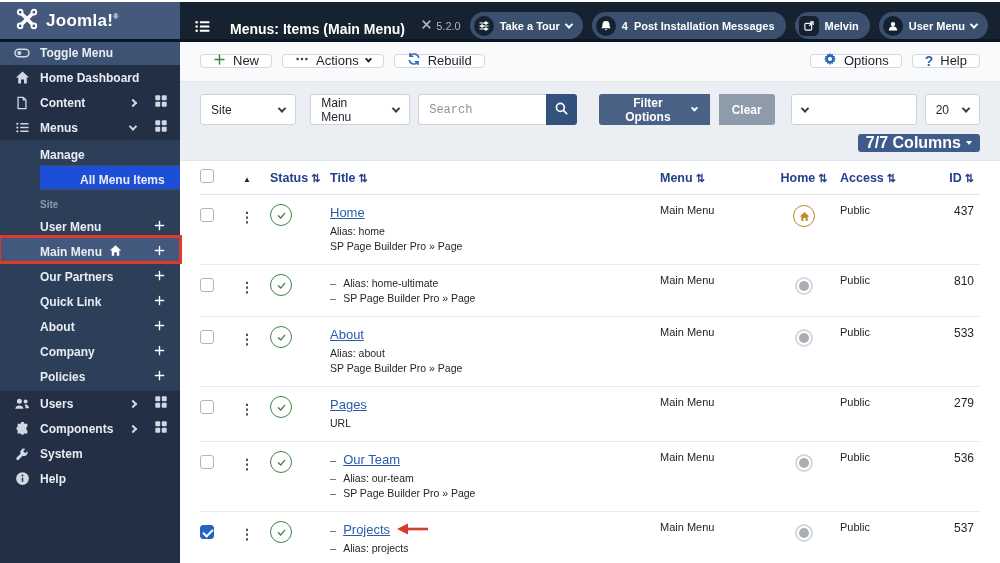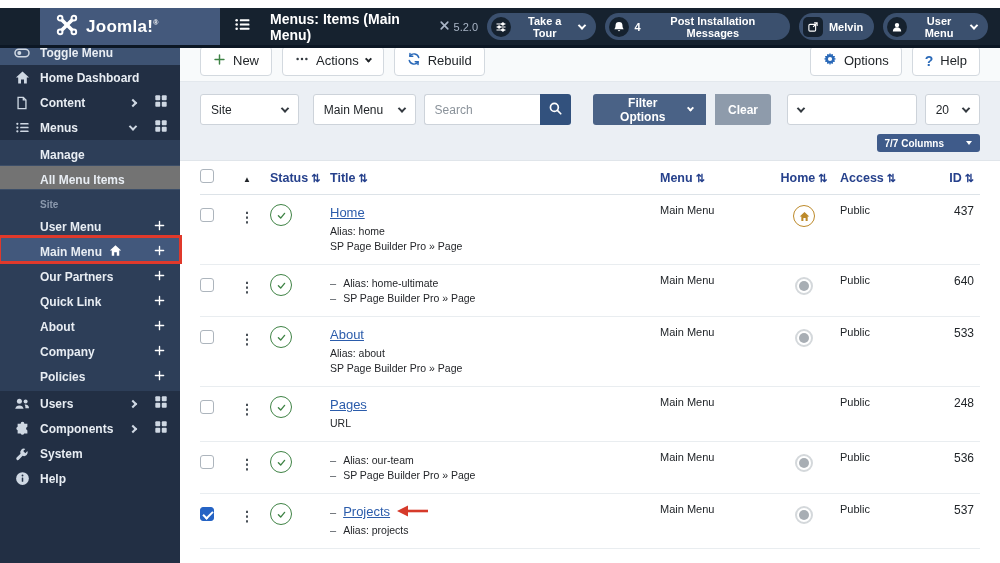--- a/index.html
+++ b/index.html
@@ -7,22 +7,22 @@
     --side-sel:#42587c; --toggle:#3e5373; --anno:#e0392b; --blue:#2a69b8;
     --link:#2b5cab; --hdr:#26418c; --pri:#4a6286; --searchbtn:#32517d;
     --clear:#8e9bab; --colsbtn:#3f5b8a; --green:#3f8345; --gold:#bd8a2a;
   }
   *{box-sizing:border-box;margin:0;padding:0;}
   html,body{width:1000px;height:563px;overflow:hidden;}
   body{font-family:"Liberation Sans",sans-serif;background:#fff;position:relative;}
   .app{width:1000px;height:563px;position:relative;overflow:hidden;}
 
   
-  .topbar{position:absolute;top:8px;left:0;right:0;height:40px;background:var(--topbar);
-    display:flex;align-items:center;border-bottom:3px solid #0c1724;z-index:5;padding-left:40px;}
+  .topbar{position:absolute;top:2px;left:0;right:0;height:40px;background:var(--topbar);
+    display:flex;align-items:flex-end;border-bottom:3px solid #0c1724;z-index:5;}
   .brand{width:180px;height:100%;background:var(--brand);display:flex;align-items:center;gap:8px;
     padding-left:16px;flex:0 0 180px;cursor:pointer;}
   .brand-text{color:#fff;font-size:17px;font-weight:700;letter-spacing:.3px;}
   .brand-text::after{content:"\00ae";font-size:7px;vertical-align:super;}
   .page-head{display:flex;align-items:center;gap:19px;padding-left:14px;color:#fff;}
   .page-head h1{font-size:14px;font-weight:700;color:#fff;}
   .topbar-right{margin-left:auto;display:flex;align-items:center;gap:9px;padding-right:12px;}
   .version{color:#a9b5c6;font-size:11px;display:flex;align-items:center;gap:4px;}
   .pill{display:flex;align-items:center;gap:6px;background:#3b506e;border:none;border-radius:14px;
     height:27px;padding:0 11px 0 4px;color:#fff;font-size:11px;font-weight:700;cursor:pointer;
@@ -41,62 +41,62 @@
     color:#e8edf3;font-size:12px;font-weight:700;z-index:4;}
   .side-item{height:25px;display:flex;align-items:center;gap:10px;padding:0 12px 0 14px;cursor:pointer;}
   .side-item .lbl{flex:1;}
   .side-ic{width:16px;height:16px;color:#cfd8e3;display:flex;align-items:center;justify-content:center;flex:0 0 16px;}
   .toggle-row{background:var(--toggle);}
   .grid-ic{color:#cfd8e3;}
   .side-chev{color:#cfd8e3;margin-right:8px;}
   .submenu{background:var(--side2);padding-bottom:4px;}
   .sub-item{height:25px;display:flex;align-items:center;padding:4px 14px 0 40px;cursor:pointer;}
   .sub-item .lbl{flex:1;}
-  .active-page{background:#737373;border-top:1px solid #3c4e68;border-bottom:1px solid #3c4e68;}
+  .active-page{background:#1d4ed8;border-top:1px solid #3c4e68;border-bottom:1px solid #3c4e68;margin-left:40px;}
   .side-label{font-size:10px;font-weight:700;color:#8b99ad;padding:9px 0 4px 40px;height:22px;}
   .plus-ic{color:#fff;flex:0 0 12px;}
   .home-mini{color:#fff;margin-left:7px;}
   .menu-entry.selected{background:var(--side-sel);outline:3px solid var(--anno);outline-offset:-1px;}
 
   
   .content{position:absolute;top:40px;left:180px;right:0;bottom:0;background:#fff;overflow:hidden;}
   .toolbar{height:42px;background:#f8fafb;border-bottom:1px solid #e3e8ed;display:flex;
     align-items:center;gap:10px;padding:0 20px;}
   .btn{display:flex;align-items:center;gap:7px;background:#fff;border:1px solid #d3d9df;border-radius:4px;
-    height:30px;padding:0 12px;font-size:13px;color:#212529;cursor:pointer;font-family:"Liberation Sans",sans-serif;justify-content:center;}
+    height:14px;padding:0 12px;font-size:13px;color:#212529;cursor:pointer;font-family:"Liberation Sans",sans-serif;justify-content:center;}
   .btn .chev{width:5px;height:5px;border-color:#212529;}
   .spacer{flex:1;}
   .q-ic{color:var(--blue);font-weight:700;font-size:14px;}
   .q-ic::before{content:"?";}
 
   .filterbar{background:#ebeff4;padding:12px 20px 8px;border-bottom:1px solid #e0e5ea;}
   .filter-row{display:flex;align-items:center;gap:8px;}
   .select{display:flex;align-items:center;justify-content:space-between;background:#fff;
     border:1px solid #cdd3da;border-radius:3px;height:31px;padding:0 10px;font-size:12px;
     color:#212529;cursor:pointer;gap:14px;}
   .select .chev{width:6px;height:6px;border-color:#343a40;}
   .sel-site{width:102px;}
   .sel-menu{width:106px;margin-left:6px;}
   .search-group{display:flex;margin-left:auto;}
-  .search-input{width:116px;height:31px;border:1px solid #cdd3da;border-right:none;border-radius:3px 0 0 3px;
-    padding:0 10px;font-size:12px;color:#212529;font-family:Liberation Sans, sans-serif;outline:none;}
+  .search-input{width:128px;height:31px;border:1px solid #cdd3da;border-right:none;border-radius:3px 0 0 3px;
+    padding:0 10px;font-size:12px;color:#212529;font-family:Liberation Mono, monospace;outline:none;}
   .search-input::placeholder{color:#8a929a;}
   .search-btn{width:31px;height:31px;background:var(--searchbtn);border:none;border-radius:0 3px 3px 0;
     display:flex;align-items:center;justify-content:center;cursor:pointer;}
   .btn-filter{display:flex;align-items:center;gap:8px;background:var(--pri);color:#fff;border:none;
     height:31px;padding:0 13px;font-size:12px;font-weight:700;border-radius:3px 0 0 3px;cursor:pointer;
     margin-left:14px;font-family:"Liberation Sans",sans-serif;}
   .btn-filter .chev{border-color:#fff;width:5px;height:5px;}
   .btn-clear{background:var(--clear);color:#fff;border:none;height:31px;padding:0 13px;font-size:12px;
     font-weight:700;border-radius:0 3px 3px 0;cursor:pointer;margin-left:1px;font-family:"Liberation Sans",sans-serif;}
   .sel-order{width:134px;margin-left:8px;}
   .sel-limit{width:56px;}
   .cols-row{display:flex;justify-content:flex-end;margin-top:9px;}
   .btn-cols{background:var(--colsbtn);color:#fff;border:none;border-radius:3px;height:18px;
-    padding:0 8px;font-size:10px;font-weight:700;display:flex;align-items:center;gap:22px;cursor:pointer;
+    padding:0 8px;font-size:16px;font-weight:700;display:flex;align-items:center;gap:5px;cursor:pointer;
     font-family:"Liberation Sans",sans-serif;}
   .caret-down{width:0;height:0;border-left:3.5px solid transparent;border-right:3.5px solid transparent;
     border-top:4px solid #fff;}
 
   
   .tablewrap{padding:0 20px;background:#fff;}
   .thead,.trow{display:flex;align-items:flex-start;}
   .thead{align-items:center;height:34px;border-bottom:1px solid #dde3e8;}
   .c-check{width:30px;flex:0 0 30px;}
   .c-drag{width:34px;flex:0 0 34px;text-align:center;}
@@ -583,21 +583,21 @@
               </div>
     </span>
     <span class="c-menu">Main Menu</span>
     <span class="c-home">
       <span class="home-cell home-unset">
 
         <span class="ic-home-gray"></span>
       </span>
     </span>
     <span class="c-access">Public</span>
-    <span class="c-id">640</span>
+    <span class="c-id">810</span>
   </div>
           <div class="trow">
     <span class="c-check"><span class="checkbox"></span></span>
     <span class="c-drag"><span class="drag-dots">⋮</span></span>
     <span class="c-status">
       <span class="status-circle">
         <svg width="13" height="13" viewBox="0 0 16 16" fill="none" stroke="#3f8345" stroke-width="1.7" stroke-linecap="round" stroke-linejoin="round">
                   <path d="M4.2 8.4 L7 11.2 L11.8 5.4"></path>
                 </svg>
       </span>
@@ -648,33 +648,37 @@
               </div>
     </span>
     <span class="c-menu">Main Menu</span>
     <span class="c-home">
       <span class="home-cell home-none">
         
         
       </span>
     </span>
     <span class="c-access">Public</span>
-    <span class="c-id">248</span>
+    <span class="c-id">279</span>
   </div>
           <div class="trow lvl2">
     <span class="c-check"><span class="checkbox"></span></span>
     <span class="c-drag"><span class="drag-dots">⋮</span></span>
     <span class="c-status">
       <span class="status-circle">
         <svg width="13" height="13" viewBox="0 0 16 16" fill="none" stroke="#3f8345" stroke-width="1.7" stroke-linecap="round" stroke-linejoin="round">
                   <path d="M4.2 8.4 L7 11.2 L11.8 5.4"></path>
                 </svg>
       </span>
     </span>
     <span class="c-title">
+      <div class="title-line">
+        <a class="title-link">Our Team</a>
+
+      </div>
       <div class="sublines">
                 <div class="sub-line">
                   <span>Alias: our-team</span>
                 </div>
                 <div class="sub-line">
                   <span>SP Page Builder Pro » Page</span>
                 </div>
               </div>
     </span>
     <span class="c-menu">Main Menu</span>

